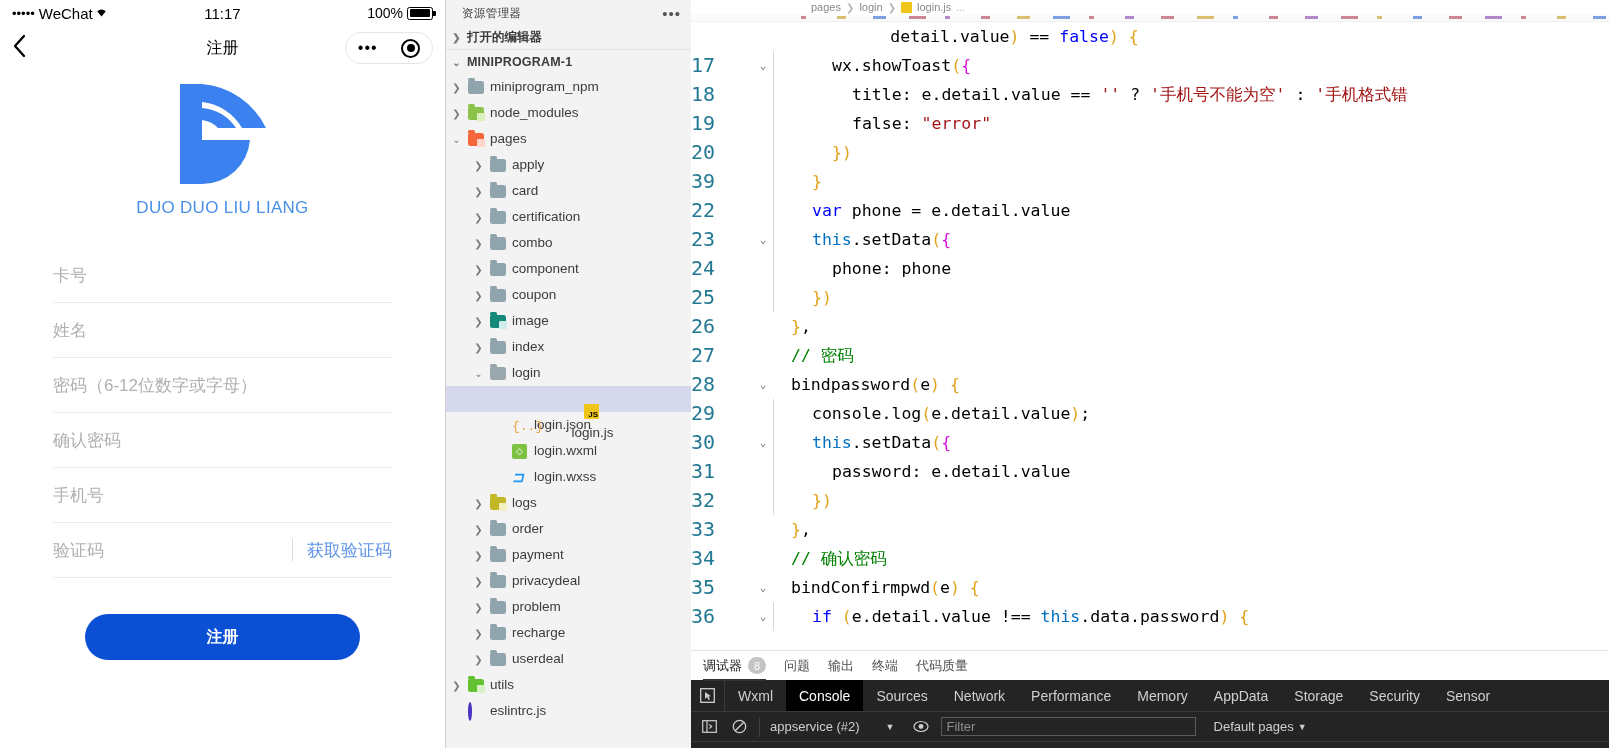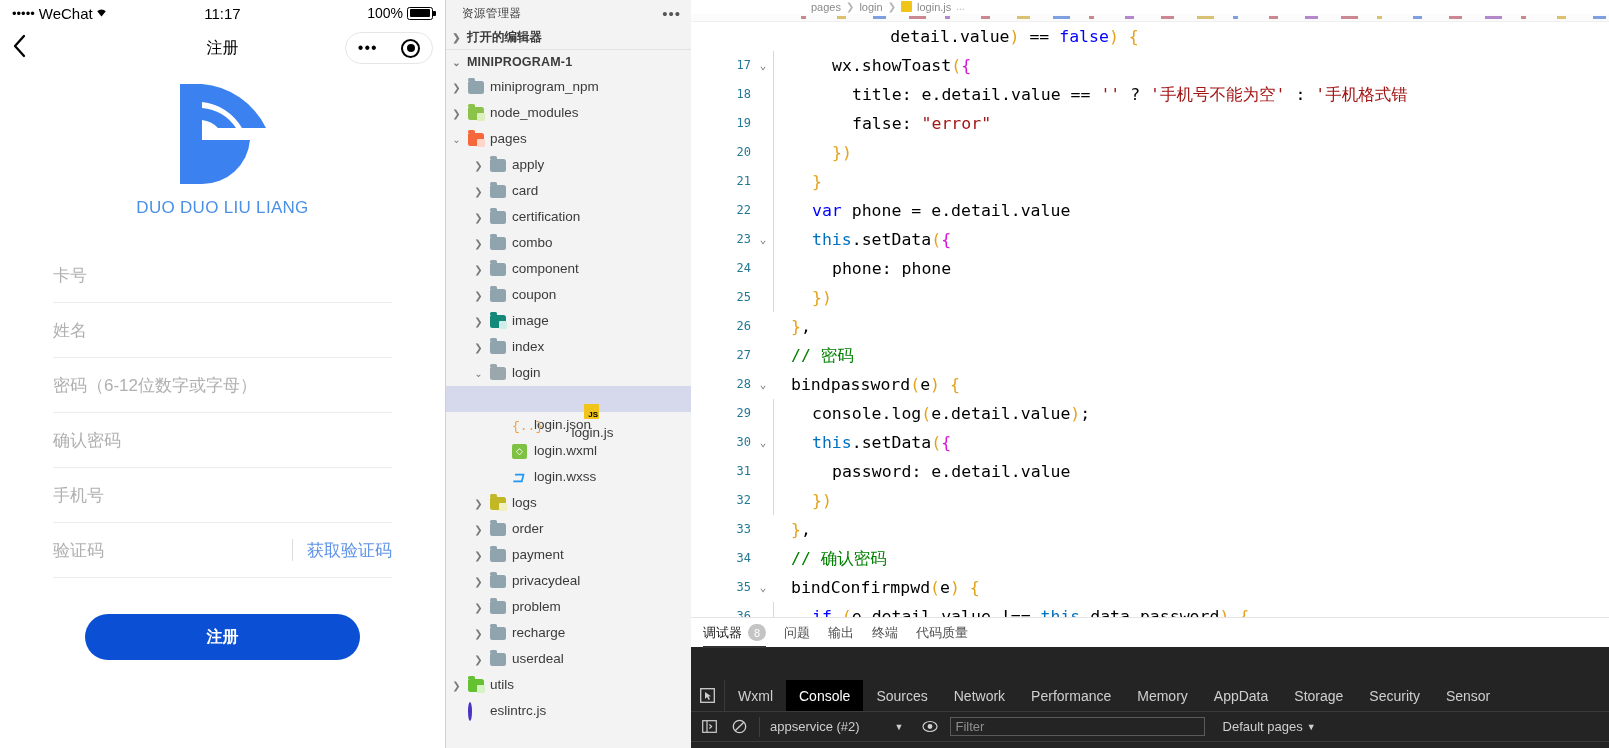--- a/index.html
+++ b/index.html
@@ -151,22 +151,22 @@
   .sticky-deco { height: 8px; background: #fbfbfb; border-bottom: 1px solid #f0f0f0; position: relative; overflow:hidden;}
   .deco { position: absolute; height: 3px; top: 2px; }
 
   .code-area {
     flex: 1 1 auto; position: relative; overflow: hidden;
     font-family: "DejaVu Sans Mono", "Liberation Mono", monospace;
     font-size: 16.5px; line-height: 29px; background: #ffffff;
   }
   .code-rows { padding-top: 0; }
   .crow { display: flex; height: 29px; align-items: center; white-space: pre; }
-  .gutter { width: 62px; flex: 0 0 62px; text-align: right; color: #237893;
-            font-size: 12px; padding-right: 2px; font-family: "DejaVu Sans Mono", monospace; }
+  .gutter { width: 62px; flex: 0 0 62px; text-align: left; color: #237893;
+            font-size: 20px; padding-right: 2px; font-family: "DejaVu Sans Mono", monospace; }
   .fold { width: 20px; flex: 0 0 20px; text-align: center; color: #6e6e6e; font-size: 11px; }
   .codetext { padding-left: 18px; position: relative; }
   .indent-guide { border-left: 1px solid #d8d8d8; }
 
   
   .t-plain { color: #000000; }
   .t-kw    { color: #0000ff; }
   .t-kw2   { color: #0070c1; }
   .t-str   { color: #a31515; }
   .t-com   { color: #008000; }
@@ -181,32 +181,32 @@
   }
   .ptab { display: flex; align-items: center; gap: 6px; position: relative; height: 30px; }
   .ptab.active { color: #1a1a1a; }
   .ptab.active::after { content:''; position:absolute; left:0; right:0; bottom:0; height:2px; background:#333; }
   .pbadge { background: #c4c4c4; color: #fff; border-radius: 9px; font-size: 11px;
             min-width: 18px; height: 17px; display:flex; align-items:center; justify-content:center; padding: 0 5px;}
 
   .devtools { background: #242424; flex: 0 0 auto; }
   .dt-tabs {
     height: 31px; display: flex; align-items: stretch;
-    color: #cfcfcf; font-size: 14px; margin-top: 33px;
+    color: #cfcfcf; font-size: 14px;
   }
   .dt-inspect { width: 34px; display:flex; align-items:center; justify-content:center;
                 border-right: 1px solid #3a3a3a; }
   .dt-tab { padding: 0 13px; display: flex; align-items: center; white-space: nowrap; }
   .dt-tab.active { background: #000000; color: #fff; }
   .dt-toolbar {
     height: 30px; display: flex; align-items: center; gap: 10px; padding-left: 8px;
     color: #cfcfcf; font-size: 13px; border-top: 1px solid #3a3a3a;
   }
   .dt-icon { width: 20px; height: 20px; display:flex; align-items:center; justify-content:center; }
-  .dt-sel { display: flex; align-items: center; gap: 35px; padding: 0 6px 0 10px;
+  .dt-sel { display: flex; align-items: center; gap: 26px; padding: 0 6px 0 10px;
             border-left: 1px solid #3f3f3f; height: 20px; }
   .dt-filter {
     width: 255px; height: 19px; border: 1px solid #5a5a5a; background: #242424;
     color: #8e8e8e; font-size: 13px; padding: 0 5px; display: flex; align-items: center;
   }
   .dt-levels { display: flex; align-items: center; gap: 4px; margin-left: 8px; }
   .dt-console { height: 7px; background: #242424; border-top: 1px solid #3a3a3a; }
   .caret { font-size: 9px; }
 </style>
 </head>
@@ -528,21 +528,21 @@
         <div class="fold"></div>
         <div class="codetext">
           <span class="t-plain">detail.value</span><span class="t-brk-y">)</span><span class="t-plain"> == </span><span class="t-kw">false</span><span class="t-brk-y">)</span><span class="t-plain"> </span><span class="t-brk-y">{</span>
         </div>
       </div>
       <div class="code-rows" id="code-rows">
           <div class="crow"><div class="gutter">17</div><div class="fold">⌄</div><div class="codetext indent-guide" style="padding-left: 58px; text-align: right;"><span class="t-plain">wx</span><span class="t-plain">.</span><span class="t-plain">showToast</span><span class="t-brk-y">(</span><span class="t-brk-p">{</span></div></div>
           <div class="crow"><div class="gutter">18</div><div class="fold"></div><div class="codetext indent-guide" style="padding-left: 78px;"><span class="t-plain">title</span><span class="t-plain">:</span><span class="t-plain"> </span><span class="t-plain">e</span><span class="t-plain">.</span><span class="t-plain">detail</span><span class="t-plain">.</span><span class="t-plain">value</span><span class="t-plain"> </span><span class="t-plain">=</span><span class="t-plain">=</span><span class="t-plain"> </span><span class="t-str">''</span><span class="t-plain"> </span><span class="t-plain">?</span><span class="t-plain"> </span><span class="t-str">'手机号不能为空'</span><span class="t-plain"> </span><span class="t-plain">:</span><span class="t-plain"> </span><span class="t-str">'手机格式错</span></div></div>
           <div class="crow"><div class="gutter">19</div><div class="fold"></div><div class="codetext indent-guide" style="padding-left: 78px;"><span class="t-plain">false</span><span class="t-plain">:</span><span class="t-plain"> </span><span class="t-str">"error"</span></div></div>
           <div class="crow"><div class="gutter">20</div><div class="fold"></div><div class="codetext indent-guide" style="padding-left: 58px;"><span class="t-brk-y">}</span><span class="t-brk-y">)</span></div></div>
-          <div class="crow"><div class="gutter">21</div><div class="fold"></div><div class="codetext indent-guide" style="padding-left: 38px;"><span class="t-brk-y">}</span></div></div>
+          <div class="crow"><div class="gutter">39</div><div class="fold"></div><div class="codetext indent-guide" style="padding-left: 38px;"><span class="t-brk-y">}</span></div></div>
           <div class="crow"><div class="gutter">22</div><div class="fold"></div><div class="codetext indent-guide" style="padding-left: 38px;"><span class="t-kw">var</span><span class="t-plain"> </span><span class="t-plain">phone</span><span class="t-plain"> </span><span class="t-plain">=</span><span class="t-plain"> </span><span class="t-plain">e</span><span class="t-plain">.</span><span class="t-plain">detail</span><span class="t-plain">.</span><span class="t-plain">value</span></div></div>
           <div class="crow"><div class="gutter">23</div><div class="fold">⌄</div><div class="codetext indent-guide" style="padding-left: 38px;"><span class="t-kw2">this</span><span class="t-plain">.</span><span class="t-plain">setData</span><span class="t-brk-y">(</span><span class="t-brk-p">{</span></div></div>
           <div class="crow"><div class="gutter">24</div><div class="fold"></div><div class="codetext indent-guide" style="padding-left: 58px;"><span class="t-plain">phone</span><span class="t-plain">:</span><span class="t-plain"> </span><span class="t-plain">phone</span></div></div>
           <div class="crow"><div class="gutter">25</div><div class="fold"></div><div class="codetext indent-guide" style="padding-left: 38px;"><span class="t-brk-y">}</span><span class="t-brk-y">)</span></div></div>
           <div class="crow"><div class="gutter">26</div><div class="fold"></div><div class="codetext" style="padding-left: 18px;"><span class="t-brk-y">}</span><span class="t-plain">,</span></div></div>
           <div class="crow"><div class="gutter">27</div><div class="fold"></div><div class="codetext" style="padding-left: 18px;"><span class="t-com">// 密码</span></div></div>
           <div class="crow"><div class="gutter">28</div><div class="fold">⌄</div><div class="codetext" style="padding-left: 18px;"><span class="t-plain">bindpassword</span><span class="t-brk-y">(</span><span class="t-plain">e</span><span class="t-brk-y">)</span><span class="t-plain"> </span><span class="t-brk-y">{</span></div></div>
           <div class="crow"><div class="gutter">29</div><div class="fold"></div><div class="codetext indent-guide" style="padding-left: 38px;"><span class="t-plain">console</span><span class="t-plain">.</span><span class="t-plain">log</span><span class="t-brk-y">(</span><span class="t-plain">e</span><span class="t-plain">.</span><span class="t-plain">detail</span><span class="t-plain">.</span><span class="t-plain">value</span><span class="t-brk-y">)</span><span class="t-plain">;</span></div></div>
           <div class="crow"><div class="gutter">30</div><div class="fold">⌄</div><div class="codetext indent-guide" style="padding-left: 38px;"><span class="t-kw2">this</span><span class="t-plain">.</span><span class="t-plain">setData</span><span class="t-brk-y">(</span><span class="t-brk-p">{</span></div></div>
           <div class="crow"><div class="gutter">31</div><div class="fold"></div><div class="codetext indent-guide" style="padding-left: 58px;"><span class="t-plain">password</span><span class="t-plain">:</span><span class="t-plain"> </span><span class="t-plain">e</span><span class="t-plain">.</span><span class="t-plain">detail</span><span class="t-plain">.</span><span class="t-plain">value</span></div></div>

